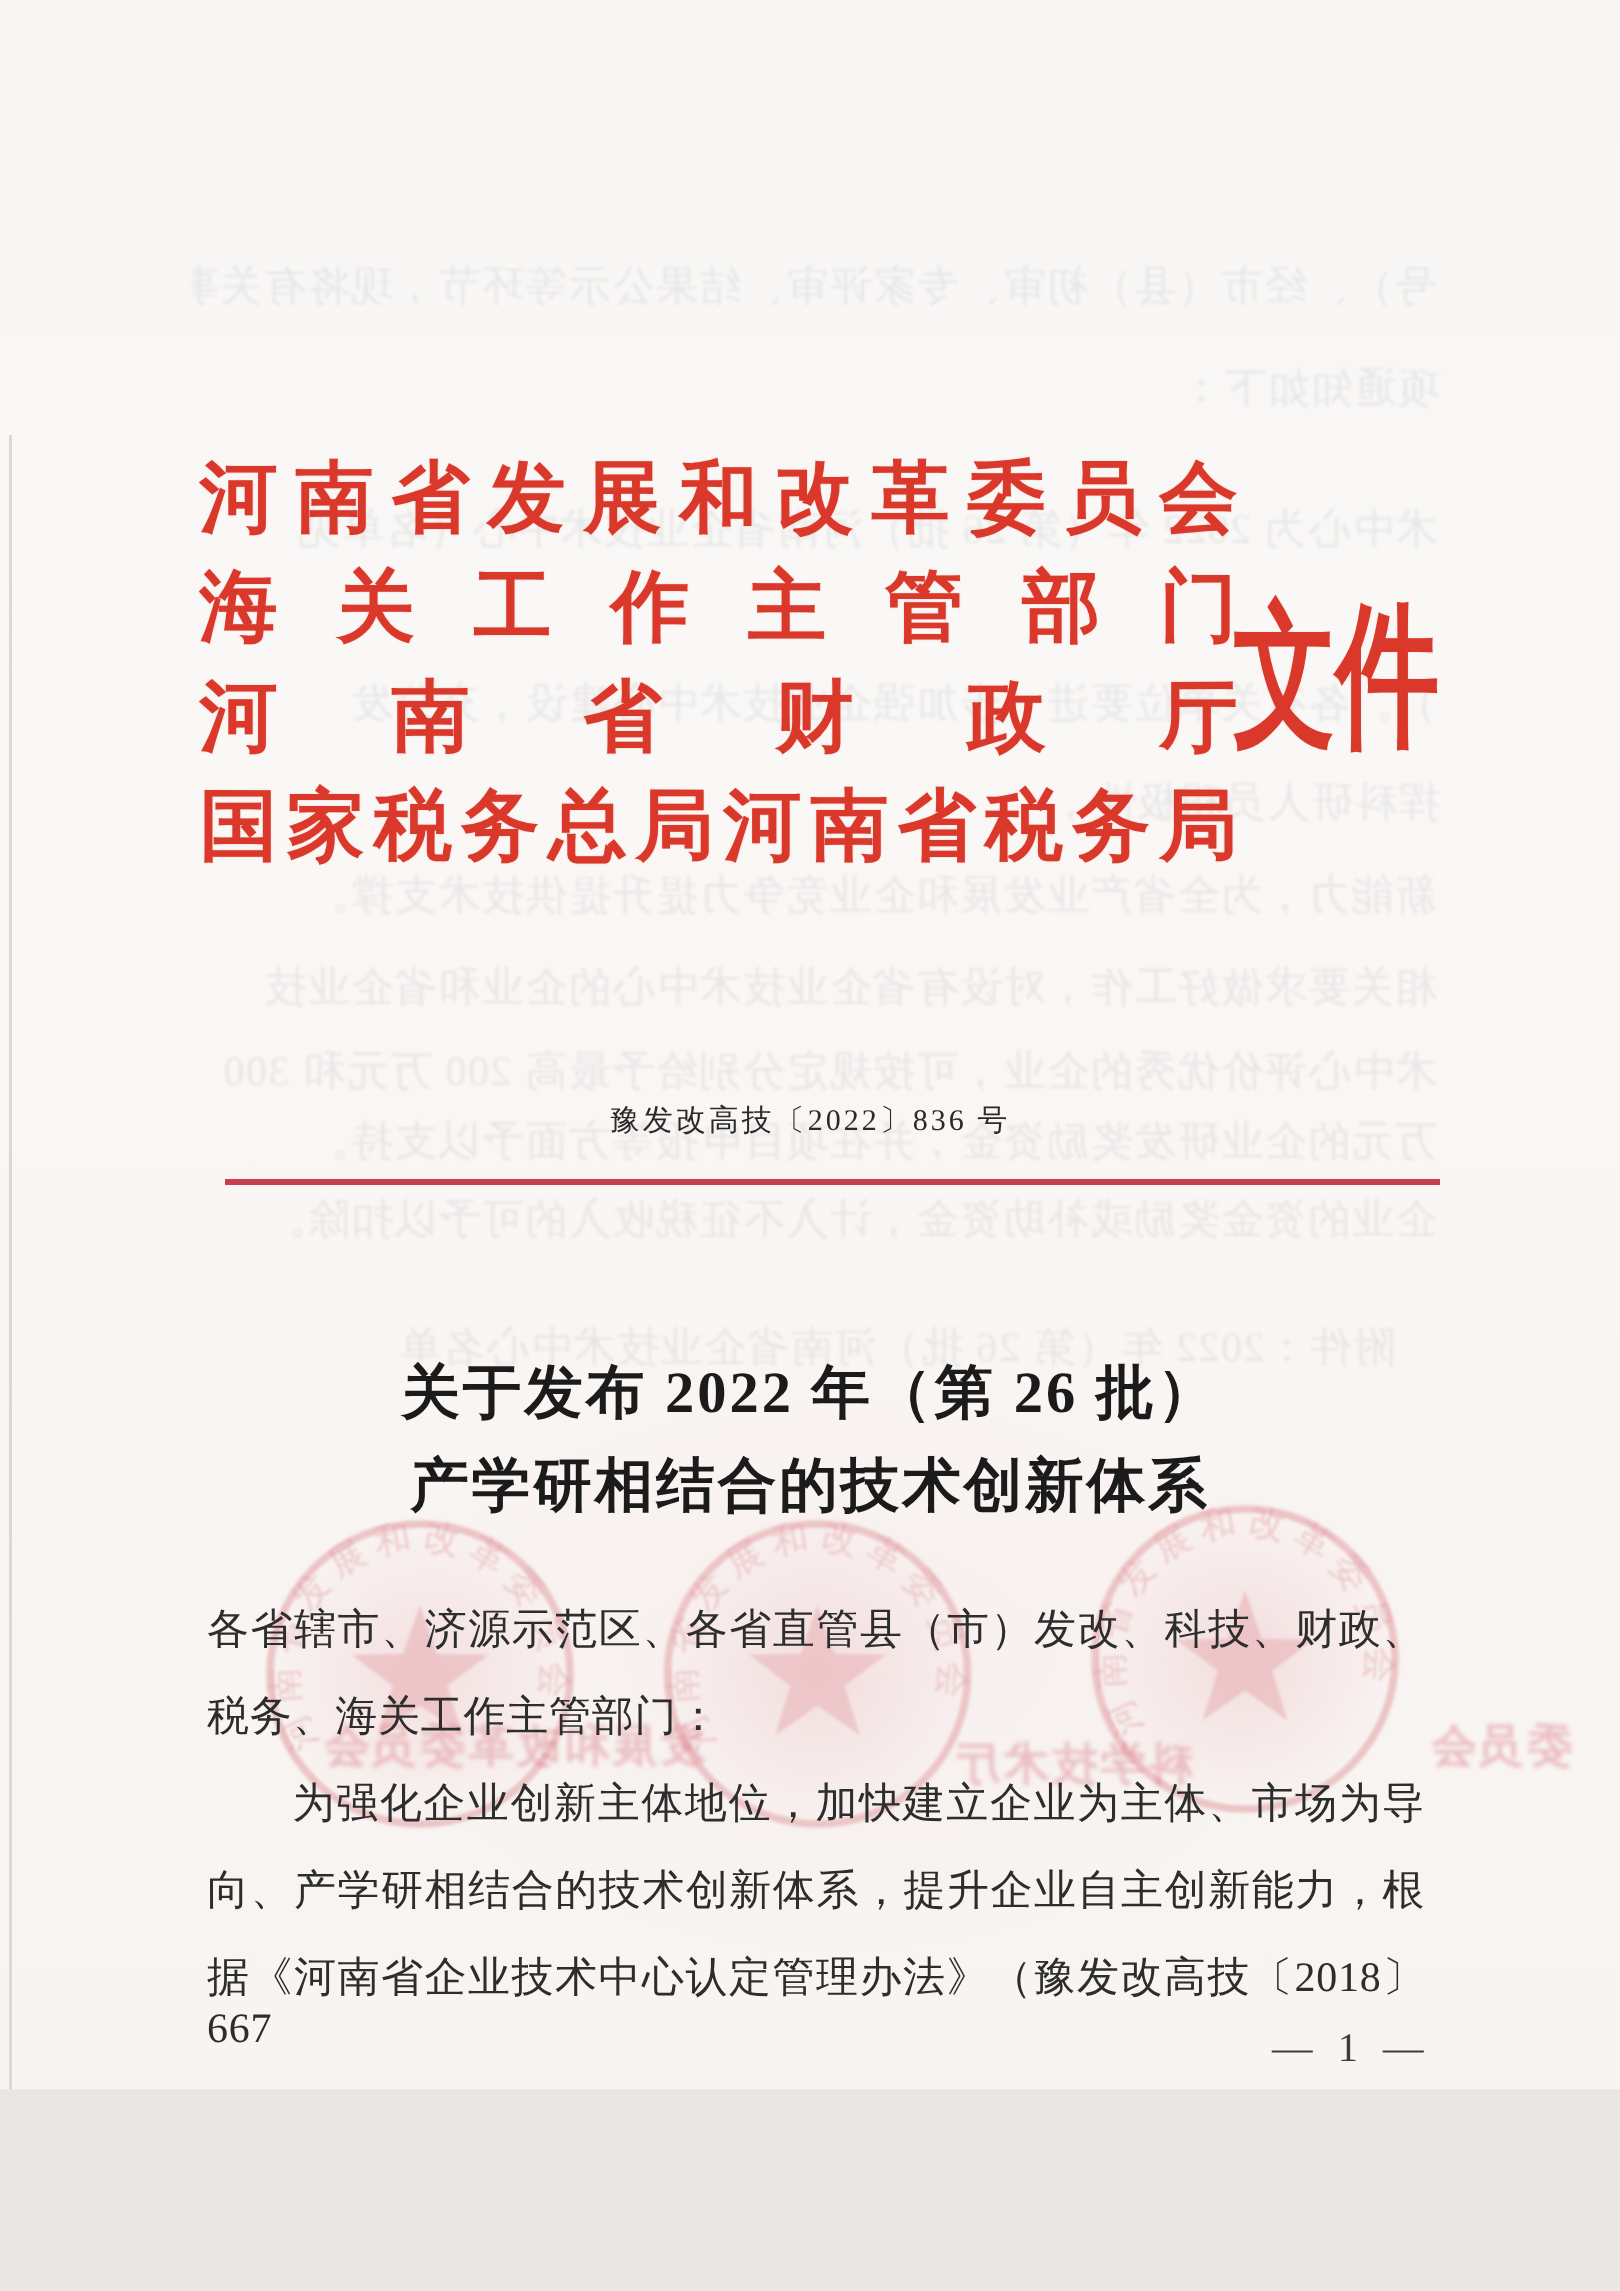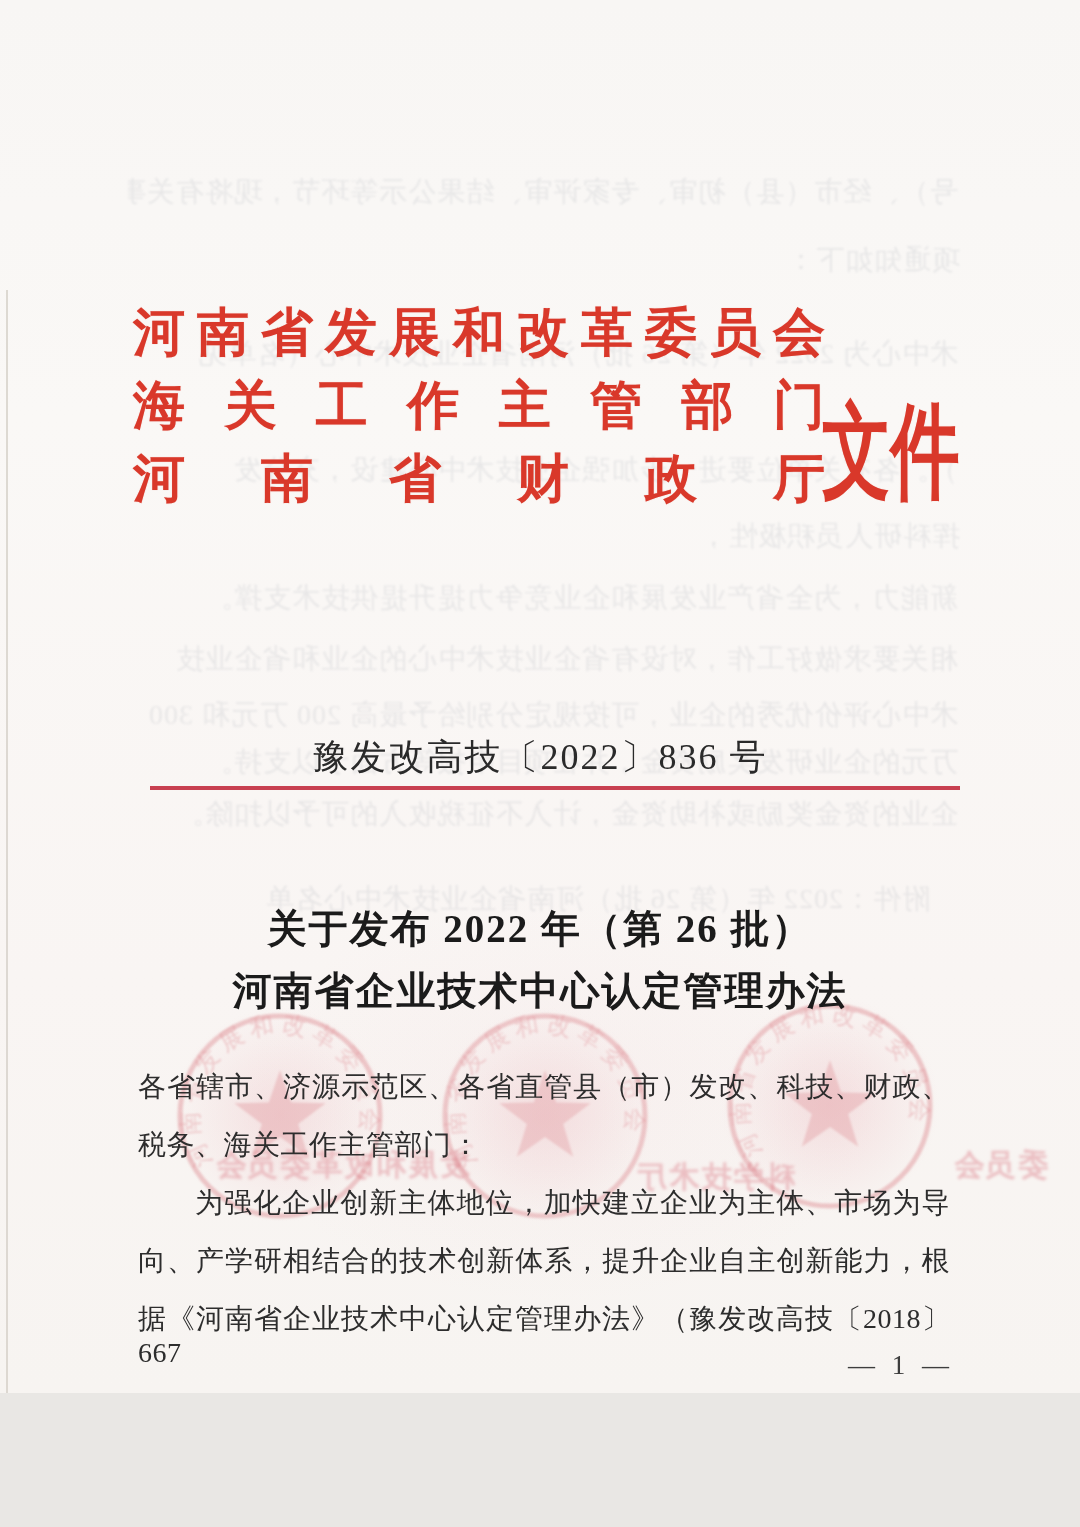--- a/index.html
+++ b/index.html
@@ -62,21 +62,21 @@
   }
   .doc-type{
     position:absolute;left:822px;top:400px;
     font-size:104px;font-weight:bold;color:var(--red);
     line-height:1;white-space:nowrap;
     transform:scaleX(.66);transform-origin:0 0;
     text-shadow:0 0 1px rgba(217,56,42,.35);
   }
   .doc-number{
     position:absolute;left:0;top:733px;width:1080px;
-    text-align:center;font-size:36px;color:#2a2a2a;letter-spacing:2px;
+    text-align:center;font-size:20px;color:#2a2a2a;letter-spacing:2px;
   }
   .red-rule{position:absolute;left:150px;top:786px;width:810px;height:4px;background:var(--rule-red);}
   .title-block{
     position:absolute;left:0;top:898px;width:1080px;
     text-align:center;font-size:39px;font-weight:bold;color:#1b1b1b;
     line-height:62px;letter-spacing:2px;
   }
   .body-line{
     position:absolute;left:138px;width:812px;
     font-size:28px;color:var(--ink);line-height:34px;letter-spacing:.5px;
@@ -139,31 +139,32 @@
     <polygon points="105,60 116.2,92.6 150.7,93.2 123.1,113.9 133.2,146.8 105,127 76.8,146.8 86.9,113.9 59.3,93.2 93.8,92.6"></polygon>
     <text><textPath href="#arc-c">河南省发展和改革委员会</textPath></text>
   </svg>
 
   <div class="content">
 
     <div class="agency-block">
       <div class="agency-line">河南省发展和改革委员会</div>
       <div class="agency-line">海关工作主管部门</div>
       <div class="agency-line">河南省财政厅</div>
+      <div class="agency-line">国家税务总局河南省税务局</div>
     </div>
 
     <div class="doc-type">文件</div>
 
     <div class="doc-number">豫发改高技〔2022〕836 号</div>
 
     <div class="red-rule"></div>
 
     <div class="title-block">
       <div>关于发布 2022 年（第 26 批）</div>
-      <div>河南省企业技术中心认定管理办法</div>
+      <div>产学研相结合的技术创新体系</div>
     </div>
 
     <div class="body-line jl" style="top:1070px;">各省辖市、济源示范区、各省直管县（市）发改、科技、财政、</div>
     <div class="body-line" style="top:1128px;">税务、海关工作主管部门：</div>
     <div class="body-line jl indent" style="top:1186px;">为强化企业创新主体地位，加快建立企业为主体、市场为导</div>
     <div class="body-line jl" style="top:1244px;">向、产学研相结合的技术创新体系，提升企业自主创新能力，根</div>
     <div class="body-line jl" style="top:1302px;">据《河南省企业技术中心认定管理办法》（豫发改高技〔2018〕667</div>
 
     <div class="page-number">— 1 —</div>
 

